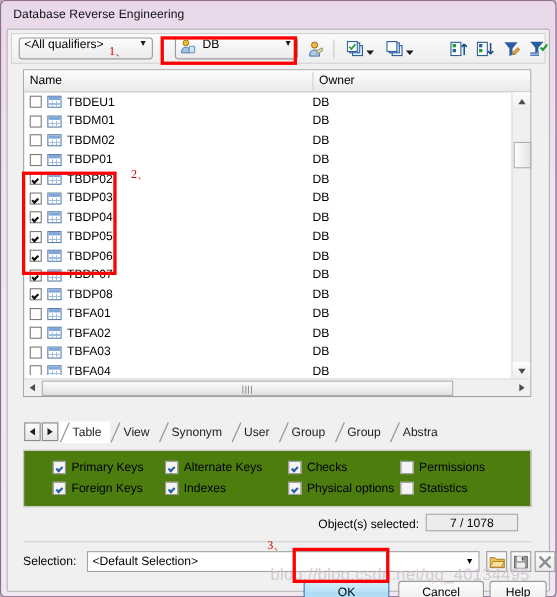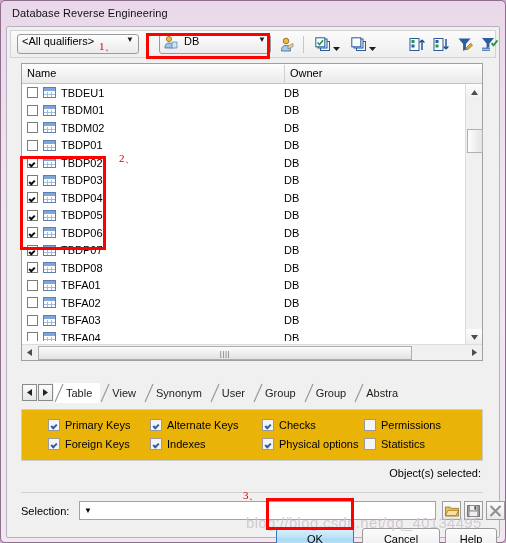--- a/index.html
+++ b/index.html
@@ -160,35 +160,35 @@
     padding:0 8px 0 12px;font-size:11px;white-space:nowrap;
     color:#201c18;
   }
   .tab.active{background:#fff;font-weight:normal;}
   .tab .slash{
     position:absolute;left:0;top:0;width:11px;height:20px;
   }
   
   .optbox{
     position:absolute;left:14px;top:382px;width:462px;height:52px;
-    box-sizing:border-box;background:#eab308;
+    box-sizing:border-box;background:#4d7c0f;
     border:1px solid #cdcdcd;
   }
   .opt{position:absolute;display:flex;align-items:center;font-size:11px;}
   .ocb{
     width:12px;height:12px;box-sizing:border-box;margin-right:5px;
     border:1px solid #9a9a9a;background:#f4f4f4;position:relative;flex:0 0 auto;
   }
   .ocb.on::after{
     content:"";position:absolute;left:2px;top:4px;width:4px;height:2px;
     border-left:2px solid #2d5fa8;border-bottom:2px solid #2d5fa8;
     transform:rotate(-45deg);
   }
   .objsel{
-    position:absolute;right:12px;top:440px;display:flex;align-items:flex-end;
+    position:absolute;right:28px;top:440px;display:flex;align-items:flex-end;
   }
   .objsel .lbl{font-size:11px;margin-right:6px;}
   .objsel .val{
     width:84px;height:16px;line-height:16px;box-sizing:border-box;
     border:1px solid #a8a8a8;background:#ececec;
     text-align:center;font-size:11px;
   }
   .hr{position:absolute;left:14px;top:465px;width:462px;height:1px;background:#d2d2d2;}
   
   .selrow{position:absolute;left:14px;top:474px;width:462px;height:22px;}
@@ -554,27 +554,29 @@
           <span>Physical options</span>
         </div>
         <div class="opt" style="left: 342px; top: 28px;">
           <span class="ocb"></span>
           <span>Statistics</span>
         </div>
       </div>
 
     <div class="objsel">
       <span class="lbl">Object(s) selected:</span>
+      <span class="val">7 / 1078</span>
     </div>
 
     <div class="hr"></div>
 
     <div class="selrow">
       <span class="lbl">Selection:</span>
       <div class="selcombo">
+        <span class="ctext">&lt;Default Selection&gt;</span>
         <span class="arrow">▼</span>
       </div>
       <div class="sbtn" style="left:421px">
         <svg width="14" height="12" viewBox="0 0 14 12">
           <path d="M.5 2 l4.5 0 l1.2 1.4 l7.3 0 l0 7.6 l-13 0 z" fill="#f0c059" stroke="#9a7118" stroke-width=".8"></path>
           <path d="M.5 10.6 l2.6 -5.2 l10.4 0 l-2.6 5.2 z" fill="#fbe0a0" stroke="#9a7118" stroke-width=".7"></path>
         </svg>
       </div>
       <div class="sbtn" style="left:443px">
         <svg width="13" height="12" viewBox="0 0 13 12">

